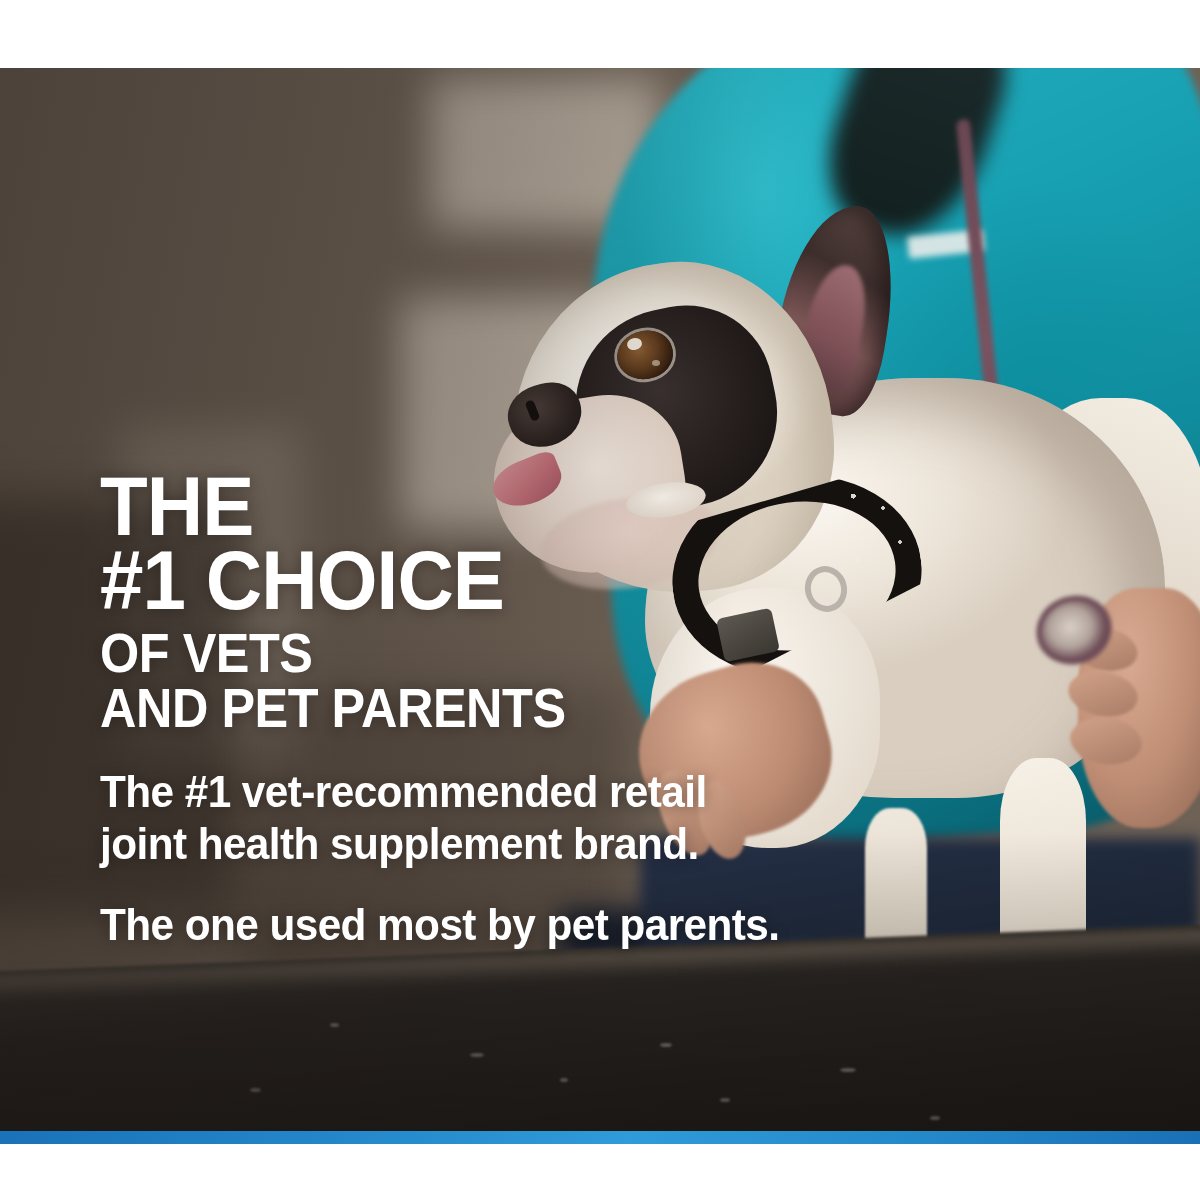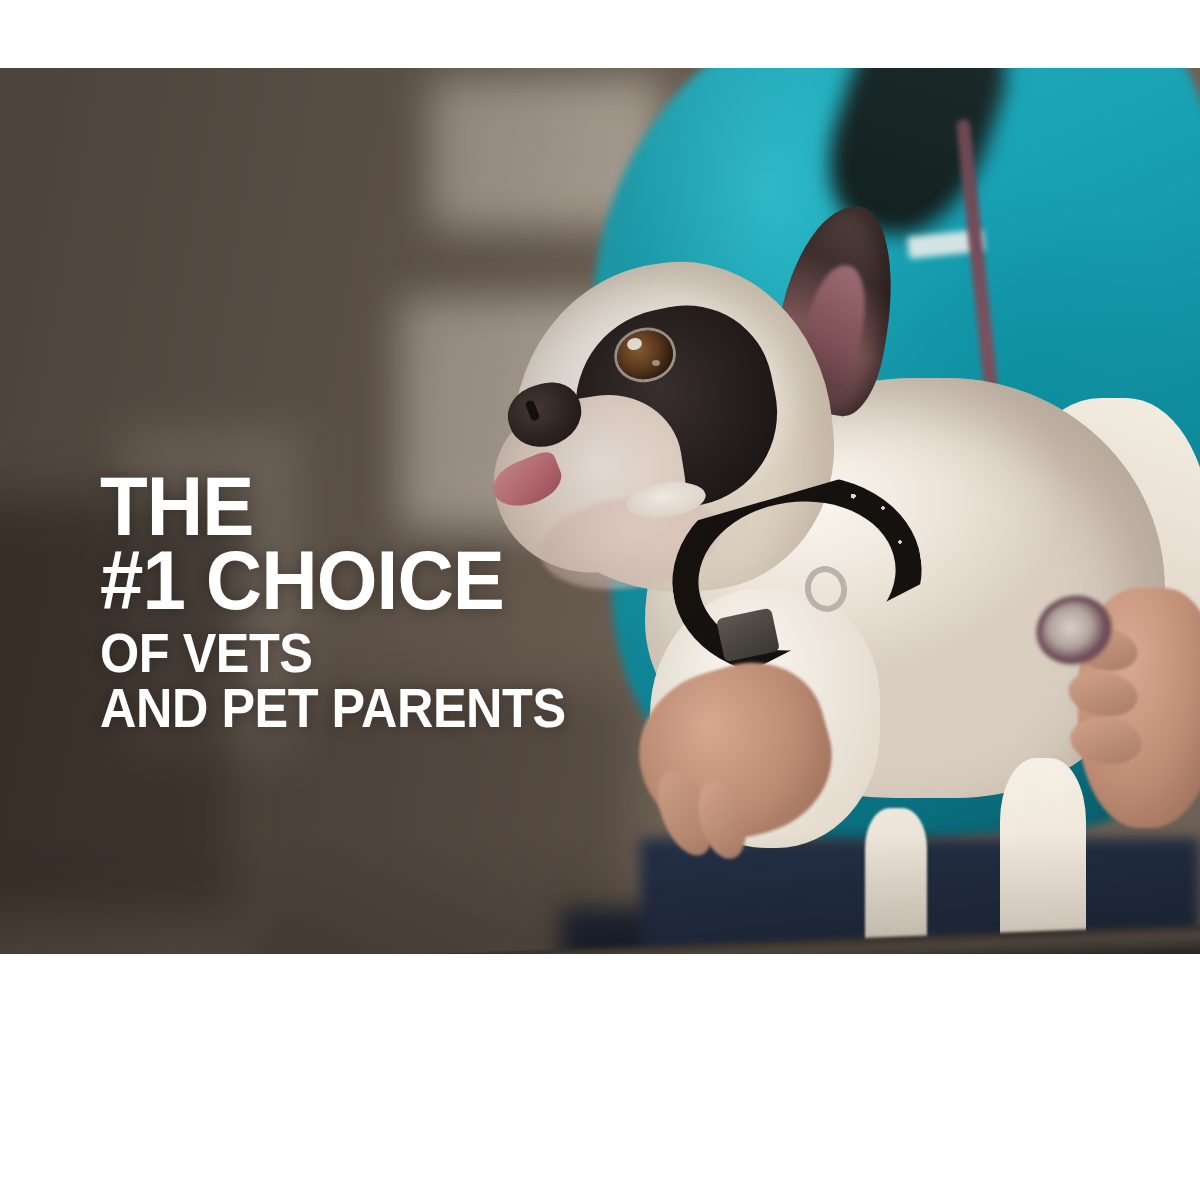--- a/index.html
+++ b/index.html
@@ -6,21 +6,21 @@
   html, body {
     width:1200px; height:1200px;
     background:#ffffff;
     font-family:"Liberation Sans", sans-serif;
     overflow:hidden;
   }
 
   .banner {
     position:relative;
     width:1200px;
-    height:954px;
+    height:1144px;
     background:#701a75;
     overflow:hidden;
   }
 
   
   .top-band {
     position:absolute; left:0; top:0;
     width:1200px; height:68px;
     background:#ffffff;
     z-index:40;
@@ -515,17 +515,23 @@
   </div>
 
   <div class="copy">
     <div class="headline">
       <div class="hl-xl">THE</div>
       <div class="hl-xl">#1 CHOICE</div>
       <div class="hl-md">OF VETS</div>
       <div class="hl-md">AND PET PARENTS</div>
     </div>
 
+    <div class="subcopy">
+      <div class="sub-line">The #1 vet-recommended retail</div>
+      <div class="sub-line">joint health supplement brand.</div>
+      <div class="sub-gap"></div>
+      <div class="sub-line">The one used most by pet parents.</div>
+    </div>
   </div>
 
   <div class="blue-bar"></div>
 
 </div>
 
 </body></html>

